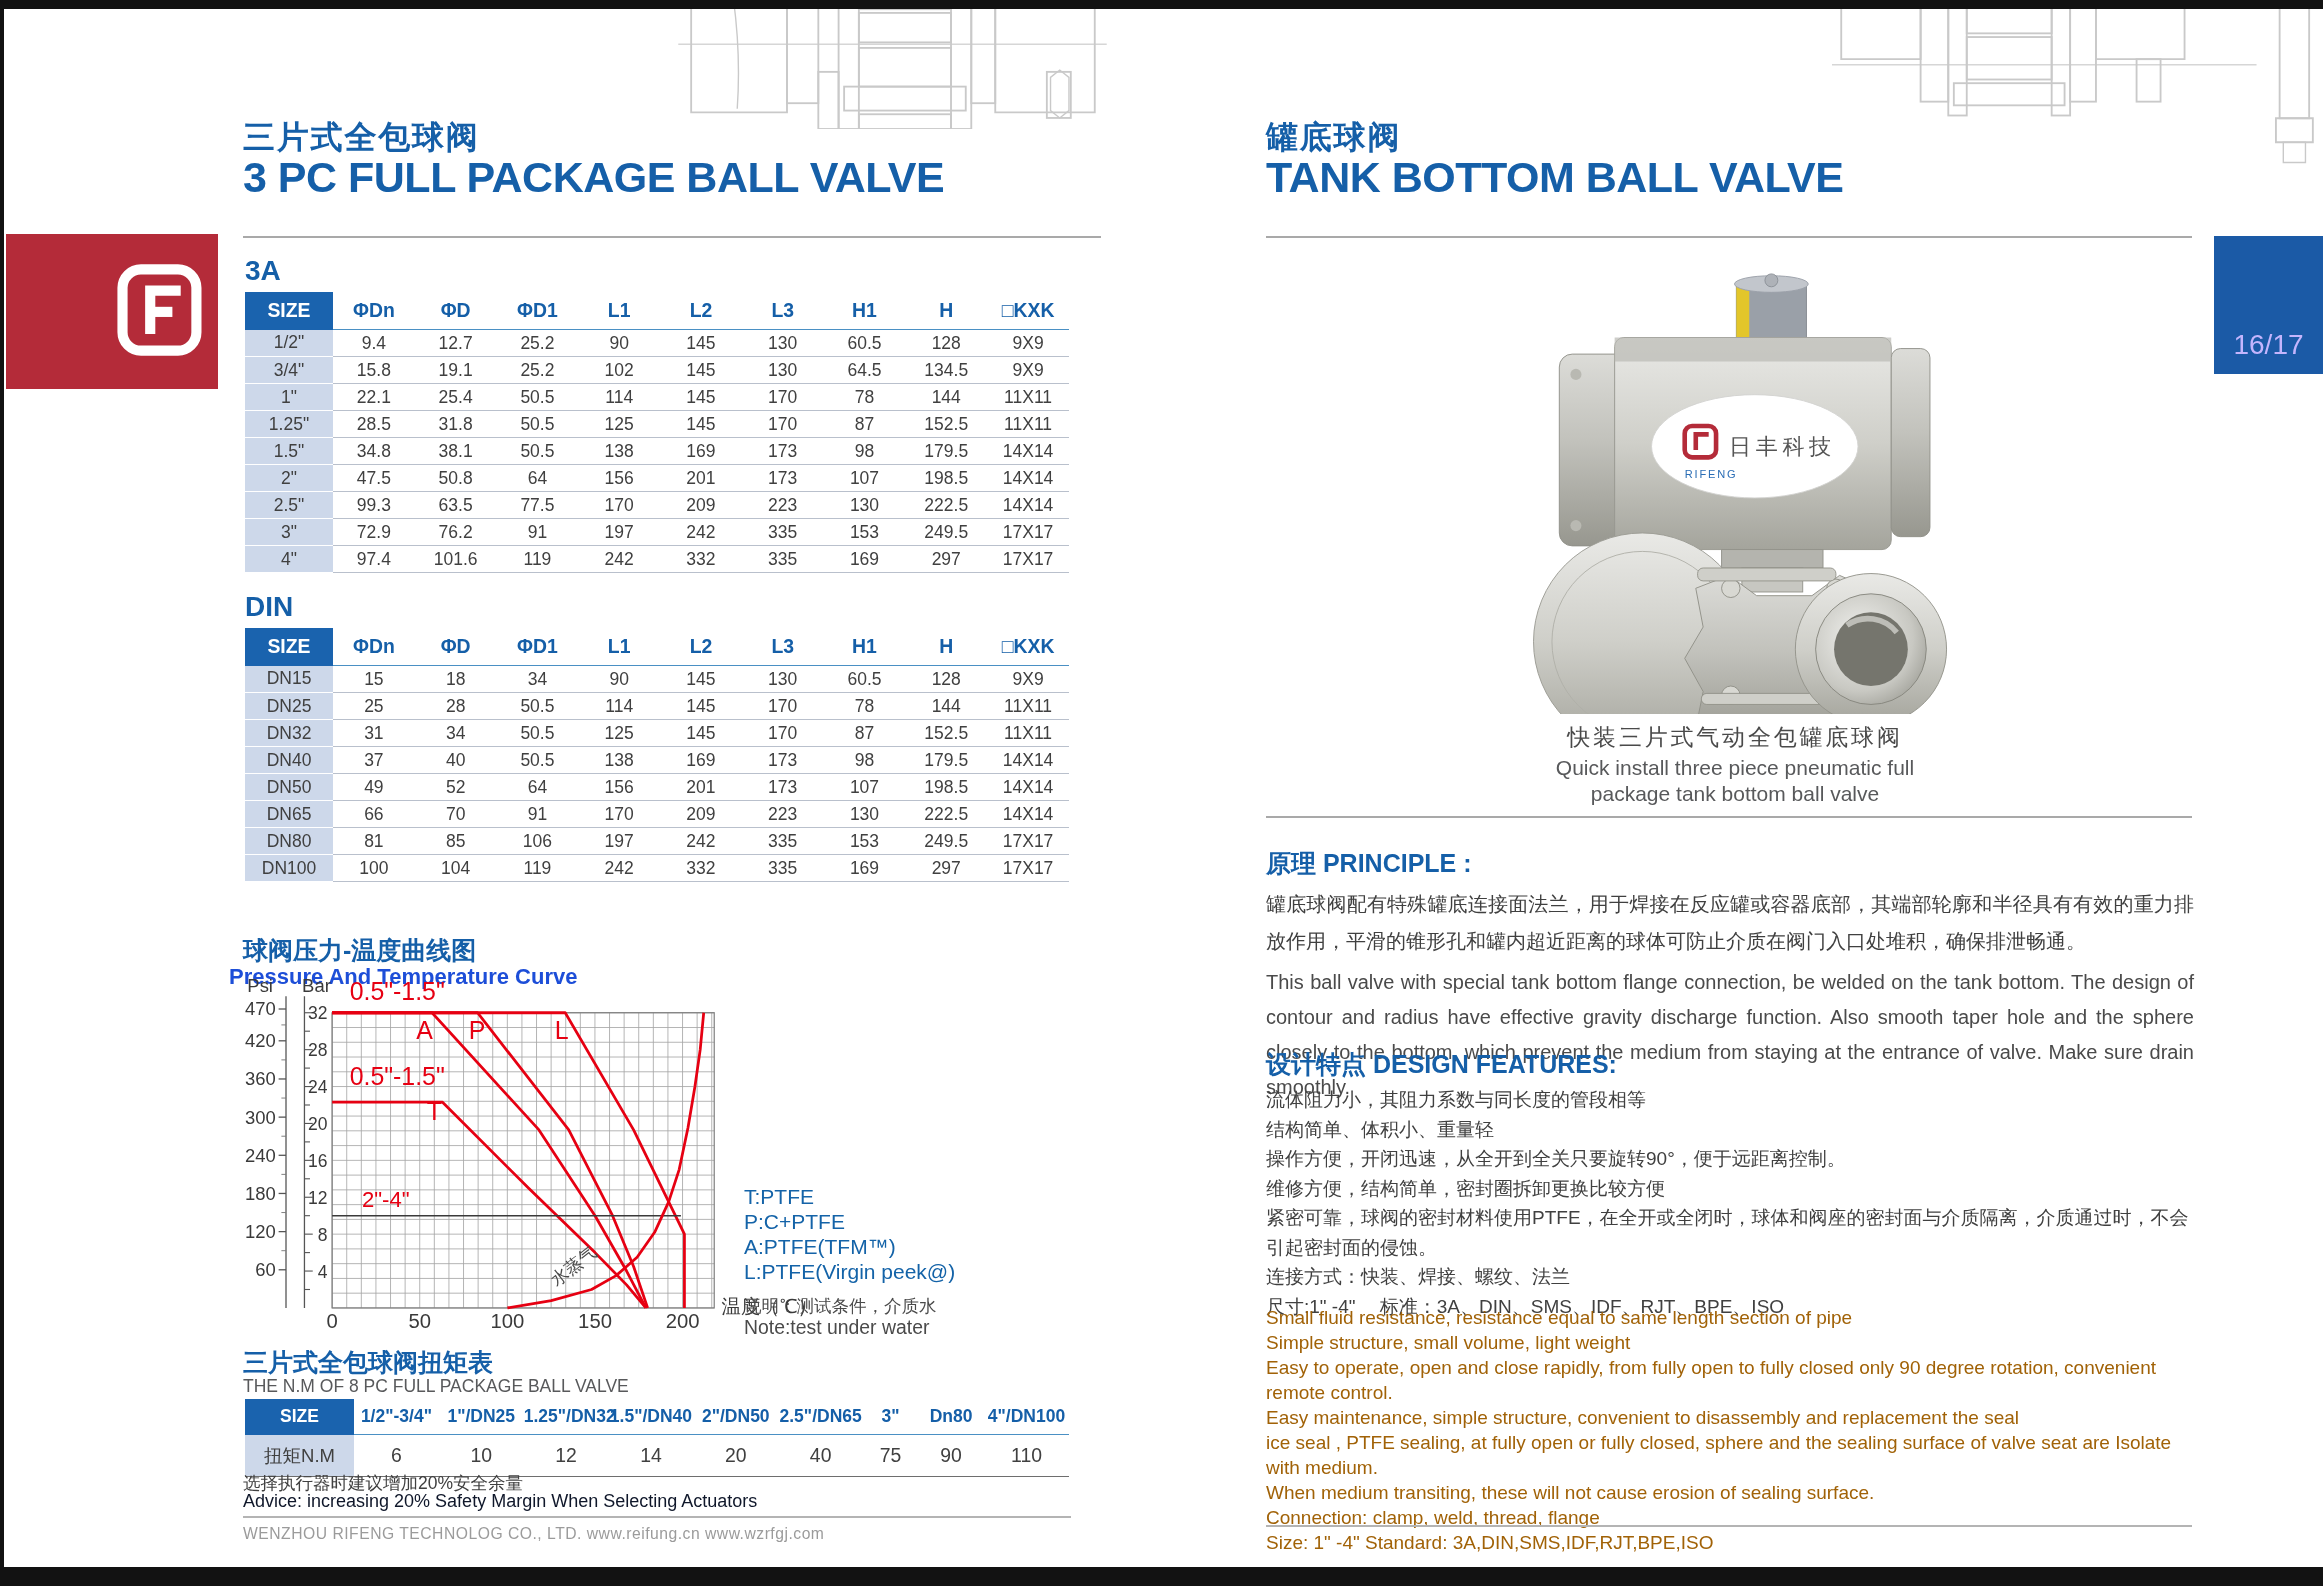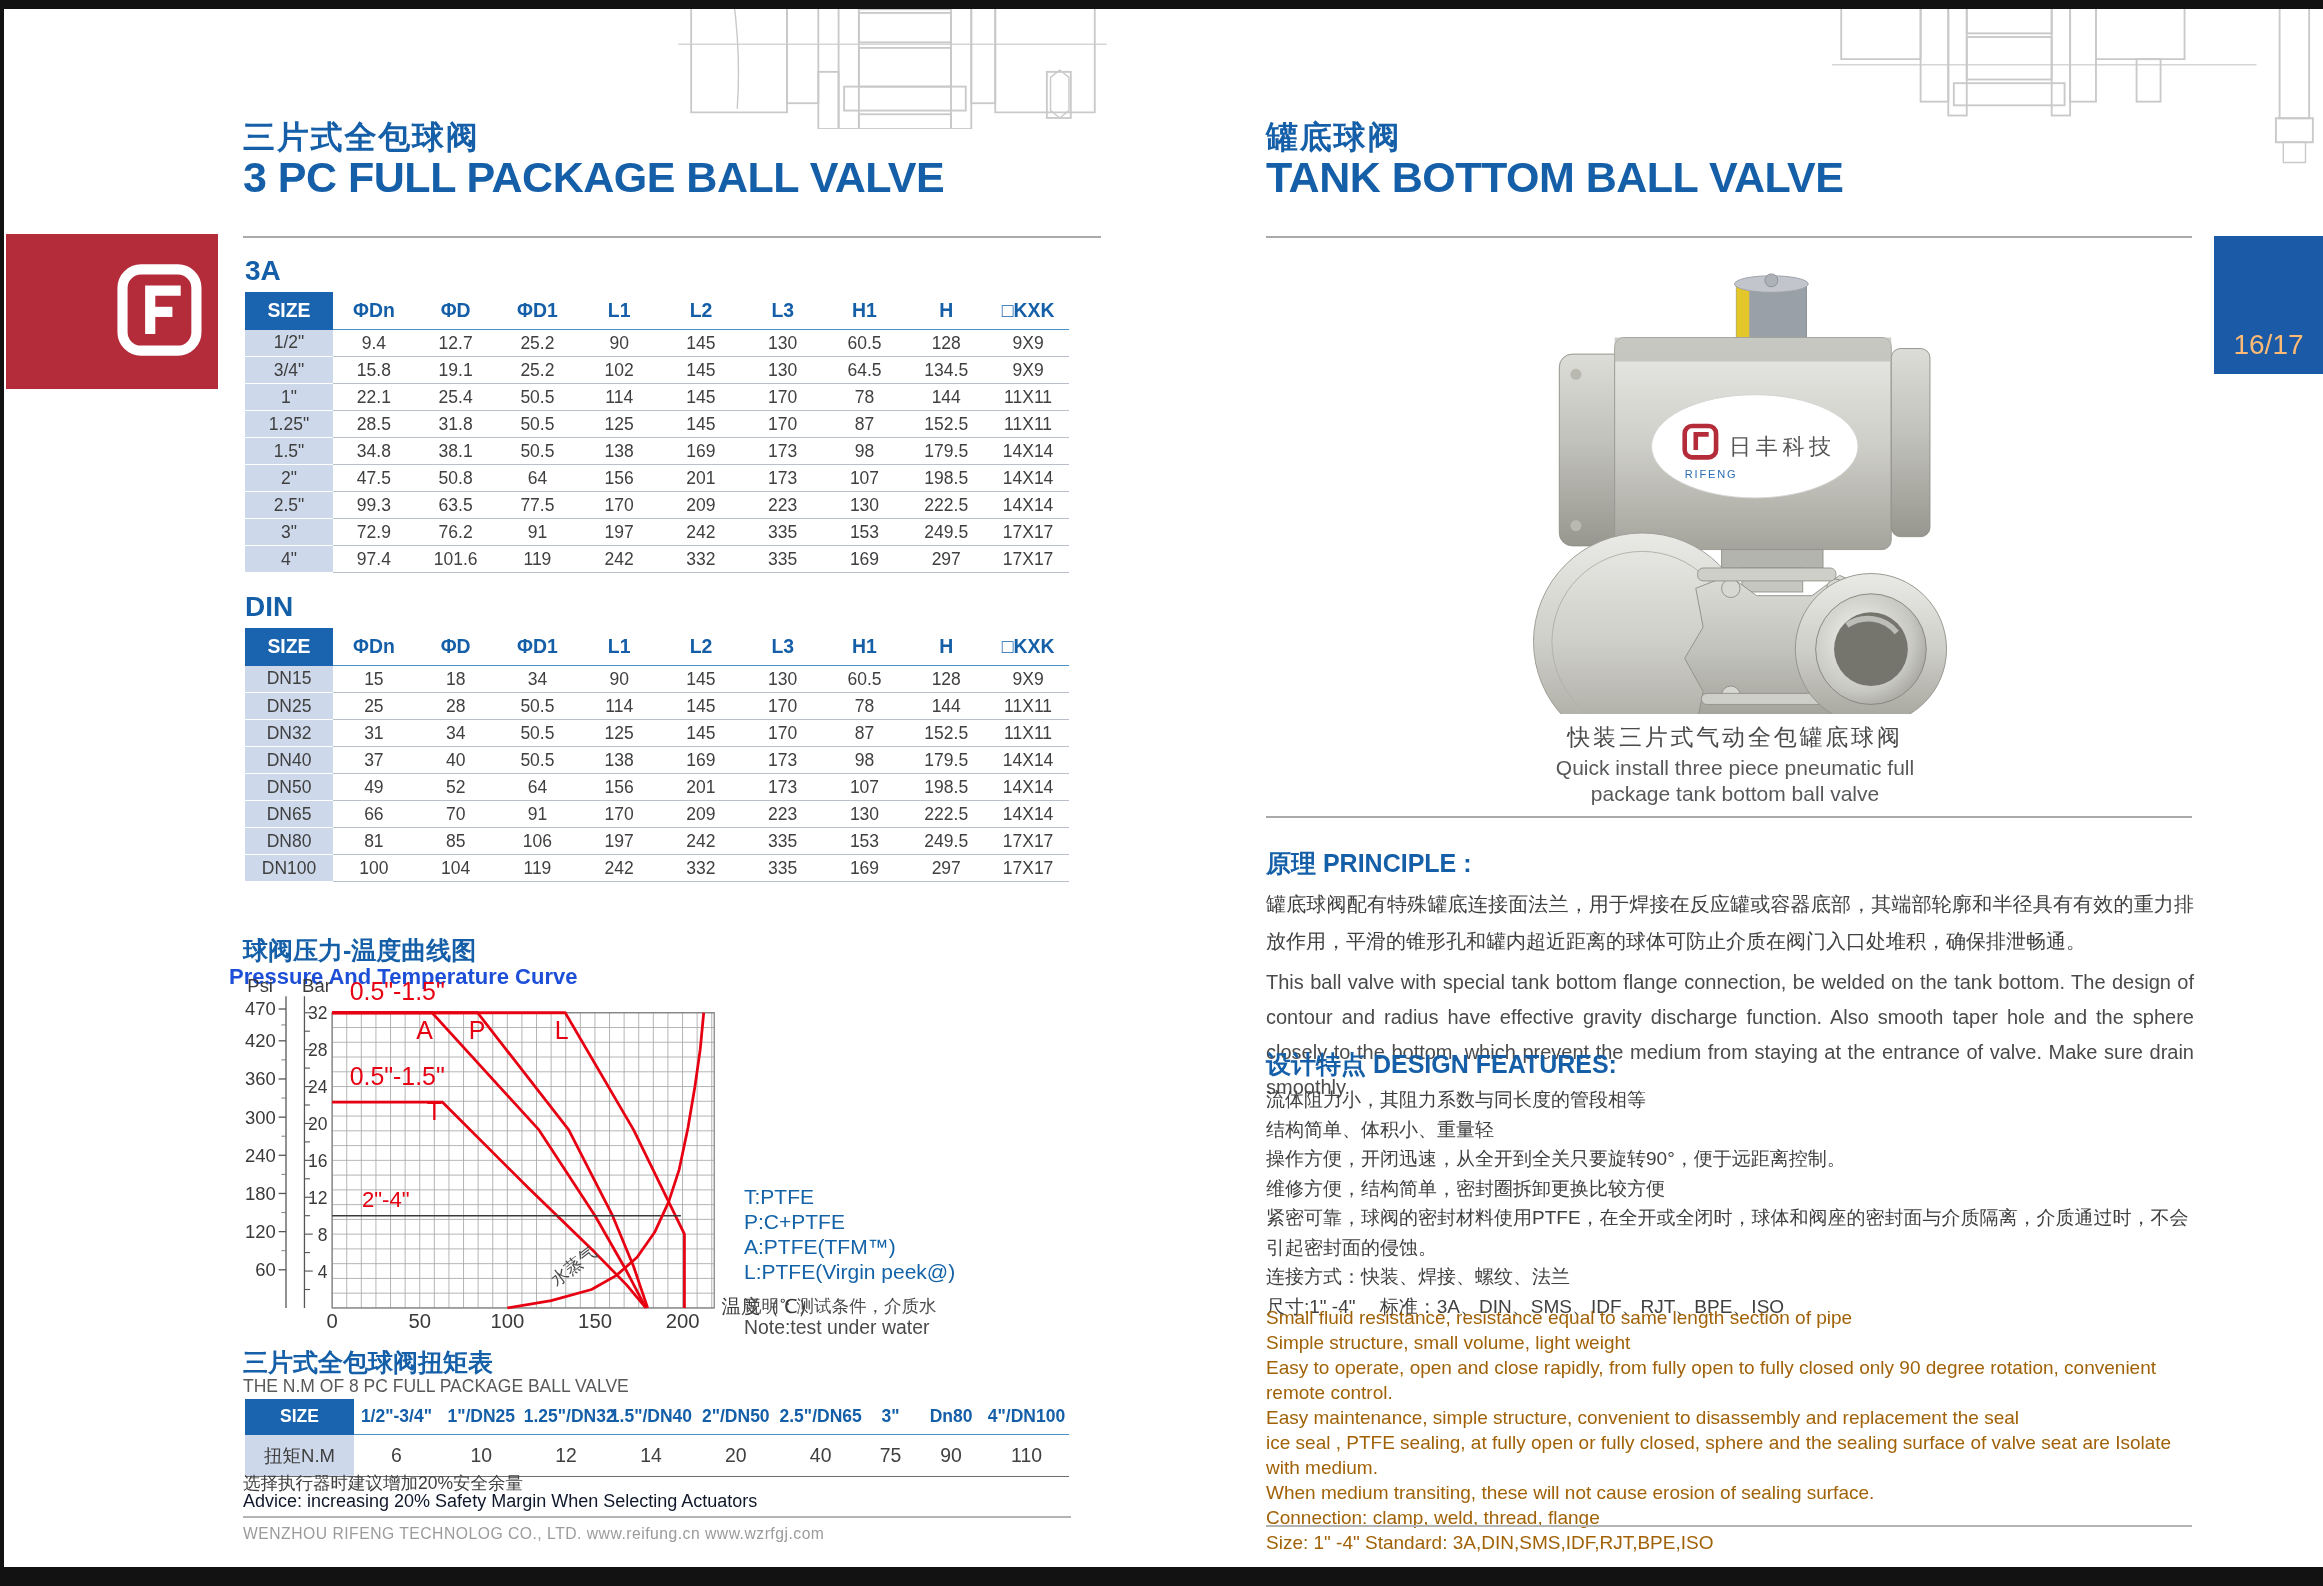--- a/index.html
+++ b/index.html
@@ -30,21 +30,21 @@
   table.torque tbody td{font-size:19.4px;color:#404040;text-align:center;height:41px;
       border-bottom:1.8px solid #6e6e6e;padding:0;}
   table.torque tbody td:first-child{background:#cdd8ea;border-bottom:1.8px solid #6e6e6e;font-size:18.5px;}
   
   .legend-line{font-size:21px;line-height:25px;color:#1463a8;}
   .note-cn{font-size:17.5px;color:#4a4a4a;line-height:23px;}
   .note-en{font-size:19.4px;color:#4a4a4a;line-height:23px;}
   
   .page-tab{position:absolute;left:2214px;top:236px;width:109px;height:138px;background:#1b5aa6;
       display:flex;align-items:flex-end;justify-content:center;}
-  .page-tab span{color:#fdba74;font-size:28px;padding-bottom:13px;}
+  .page-tab span{color:#c4b5fd;font-size:28px;padding-bottom:13px;}
   .caption-cn{font-size:23px;font-weight:500;color:#4a4a4a;letter-spacing:2.8px;text-align:center;}
   .caption-en{font-size:21px;color:#58595b;text-align:center;line-height:26px;}
   .head27{font-size:25px;font-weight:700;color:#155fa8;}
   .para-cn{font-size:20px;color:#404040;line-height:37px;text-align:justify;}
   .para-en{font-size:20px;color:#4a4a4a;line-height:35px;text-align:justify;}
   .feat-cn div{font-size:19px;color:#404040;line-height:29.5px;}
   .feat-en div{font-size:19px;color:#a16207;line-height:25px;}
   .advice-cn{font-size:17.5px;color:#404040;}
   .advice-en{font-size:18px;color:#0f172a;}
   .footer-text{font-size:15.7px;color:#9b9b9b;letter-spacing:0.5px;}

